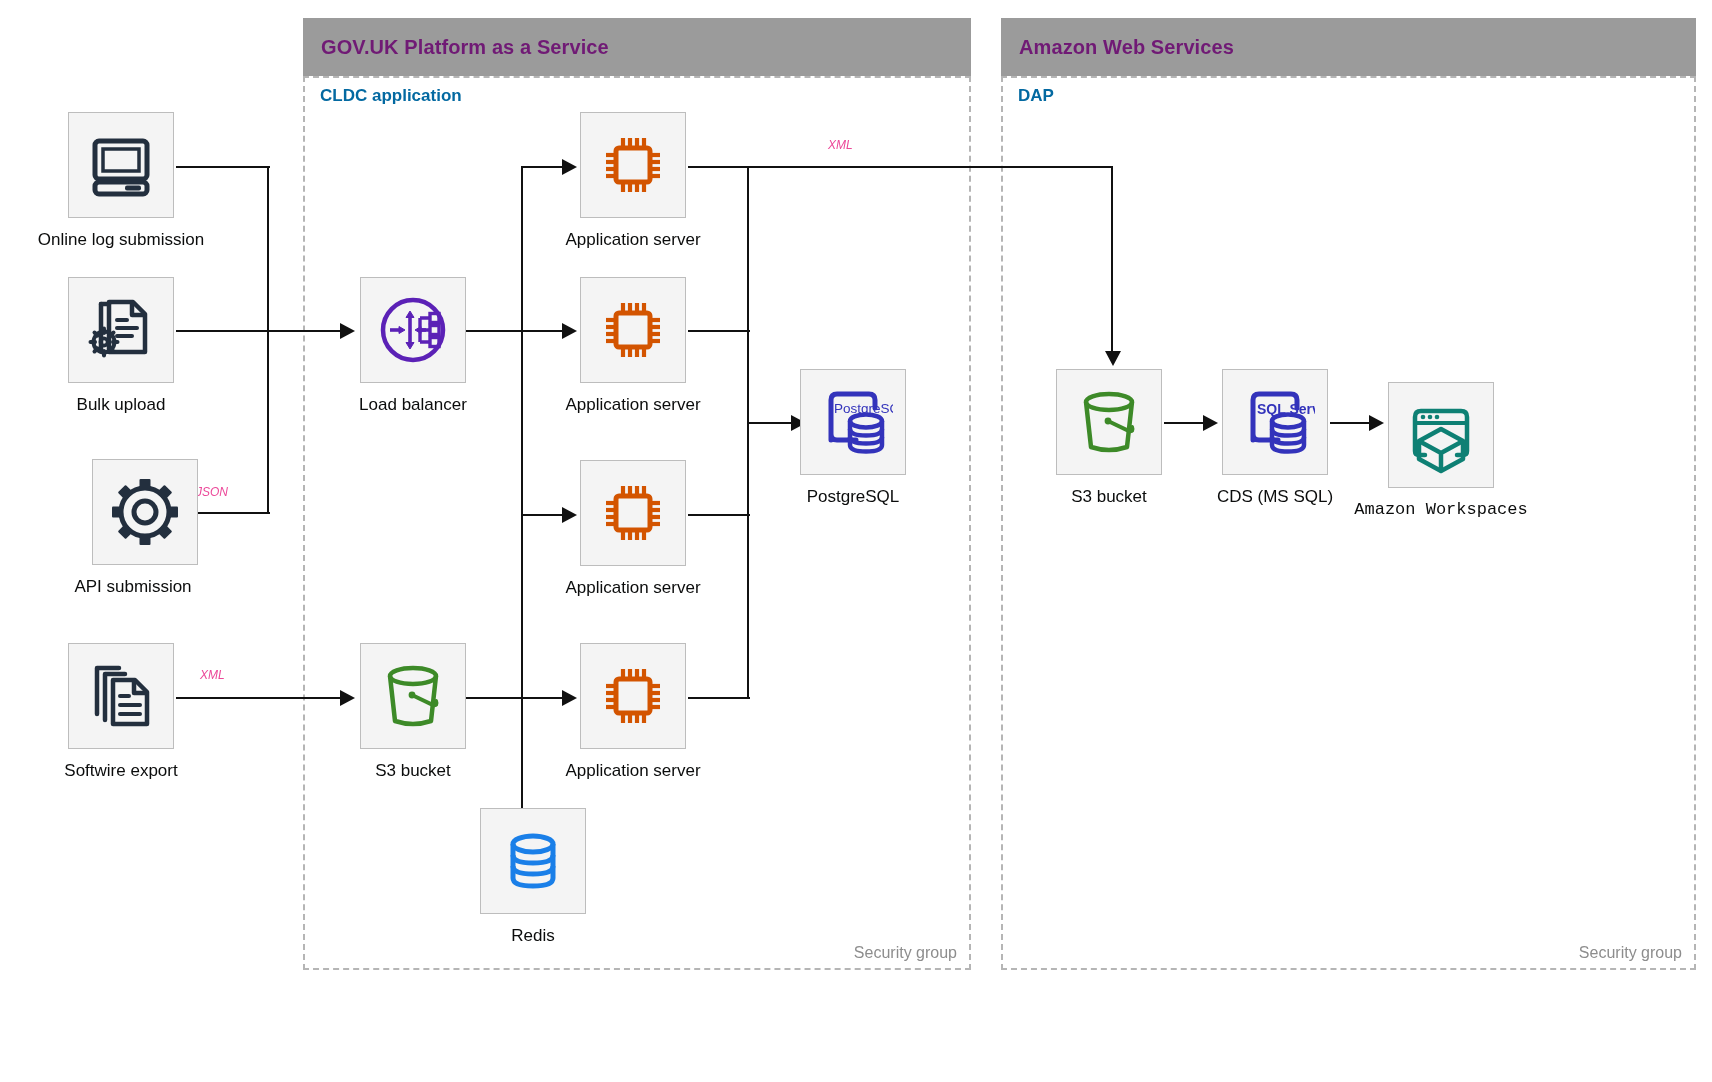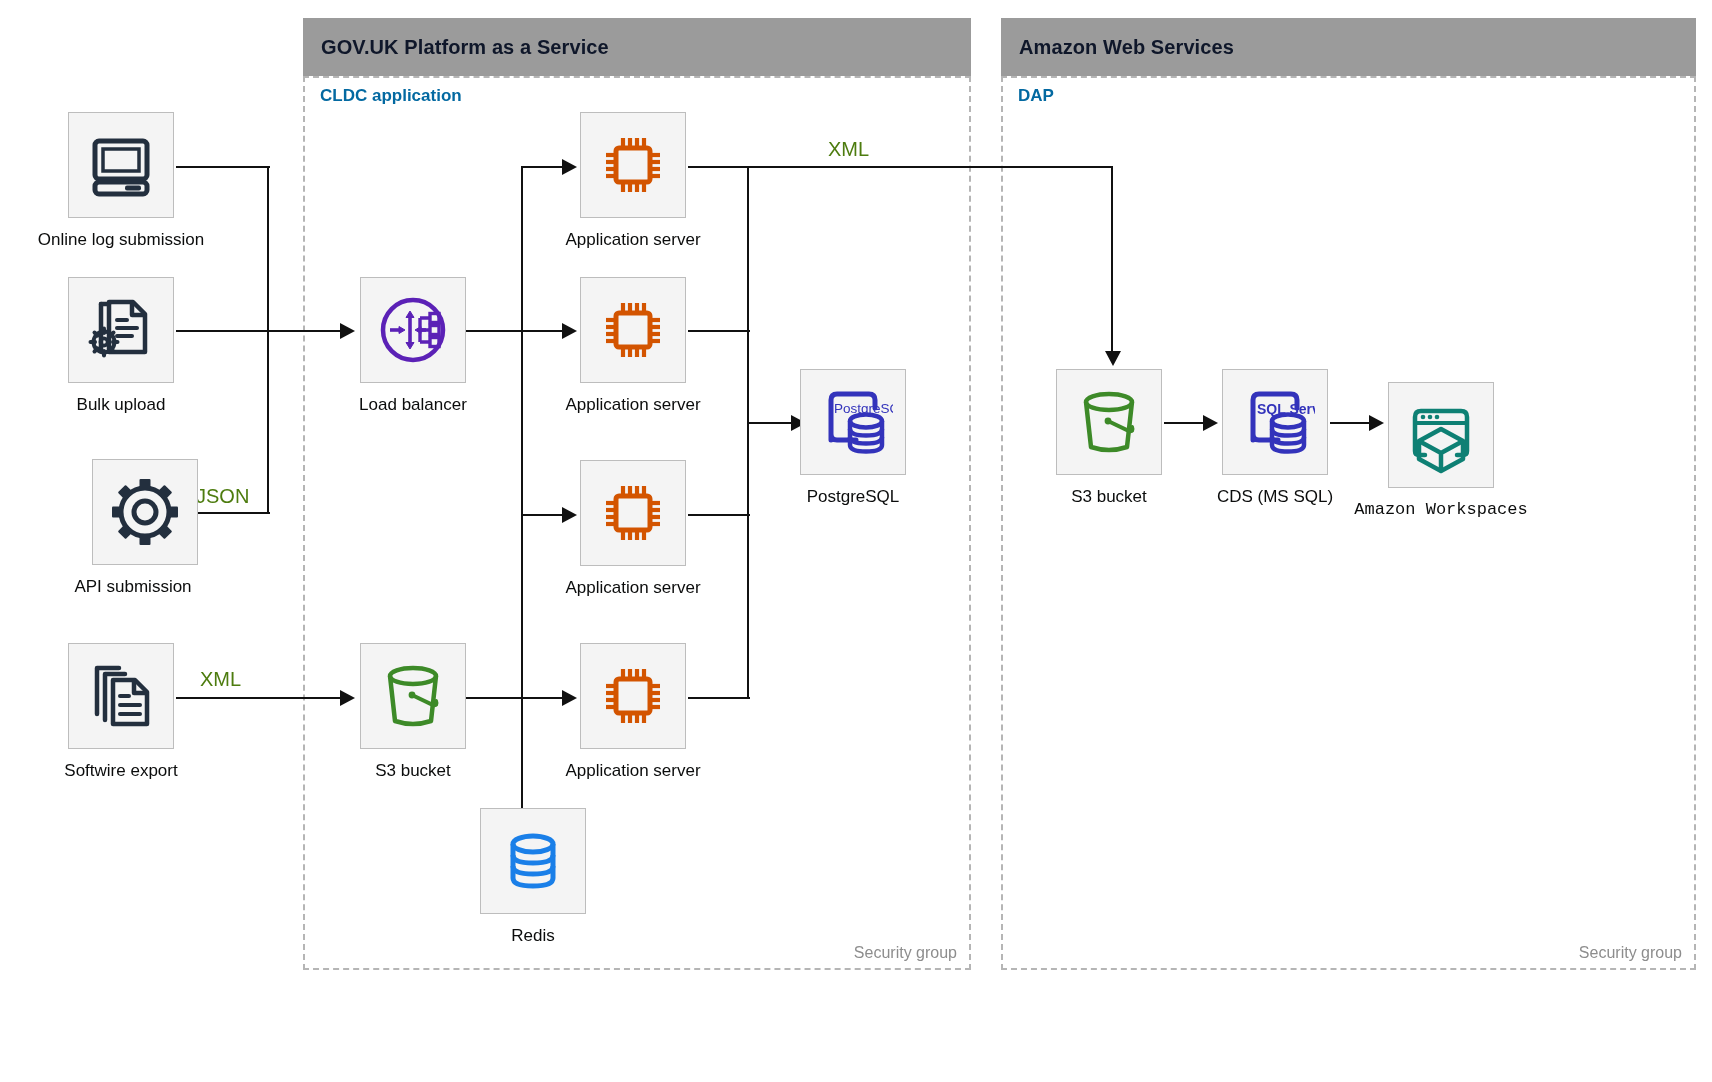--- a/index.html
+++ b/index.html
@@ -2,41 +2,41 @@
 <html><head>
 <meta charset="utf-8">
 <title>CLDC Architecture Diagram</title>
 <style>
   html,body{margin:0;padding:0;background:#ffffff;}
   body{font-family:"Liberation Sans","DejaVu Sans",sans-serif;}
   #canvas{position:relative;width:1712px;height:1082px;background:#ffffff;overflow:hidden;}
 
   
   .band{position:absolute;background:#9b9b9b;display:flex;align-items:center;}
-  .band .band-title{color:#0f172a;font-size:20px;font-weight:bold;padding-left:18px;letter-spacing:.1px;}
+  .band .band-title{color:#701a75;font-size:20px;font-weight:bold;padding-left:18px;letter-spacing:.1px;}
 
   
   .dashbox{position:absolute;border:2px dashed #b5b5b5;box-sizing:border-box;background:transparent;}
   .dashbox .sg-label{position:absolute;right:12px;bottom:6px;font-size:16px;color:#8d8d8d;text-align:right;}
   .sub-title{position:absolute;font-size:17px;font-weight:bold;color:#0369a1;}
 
   
   .node{position:absolute;}
   .node .tile{width:106px;height:106px;background:#f4f4f4;border:1px solid #bdbdbd;box-sizing:border-box;
               display:flex;align-items:center;justify-content:center;}
   .node .caption{position:absolute;top:118px;left:50%;transform:translateX(-50%);
                  white-space:nowrap;font-size:17px;color:#0b0c0c;text-align:center;}
   .node svg{display:block;}
 
   
   .hline{position:absolute;height:0;border-top:2.4px solid #111111;}
   .vline{position:absolute;width:0;border-left:2.4px solid #111111;}
   .arrow-r{position:absolute;width:0;height:0;border-top:8px solid transparent;border-bottom:8px solid transparent;border-left:15px solid #111111;}
   .arrow-d{position:absolute;width:0;height:0;border-left:8px solid transparent;border-right:8px solid transparent;border-top:15px solid #111111;}
-  .edge-label{position:absolute;font-size:20px;color:#4d7c0f;white-space:nowrap;}
+  .edge-label{position:absolute;font-size:12px;color:#ec4899;white-space:nowrap;font-style:italic;}
 </style>
 </head>
 <body>
 
 <div id="canvas">
 
   <div class="band" style="left:303px;top:18px;width:668px;height:58px;">
     <span class="band-title">GOV.UK Platform as a Service</span>
   </div>
 

